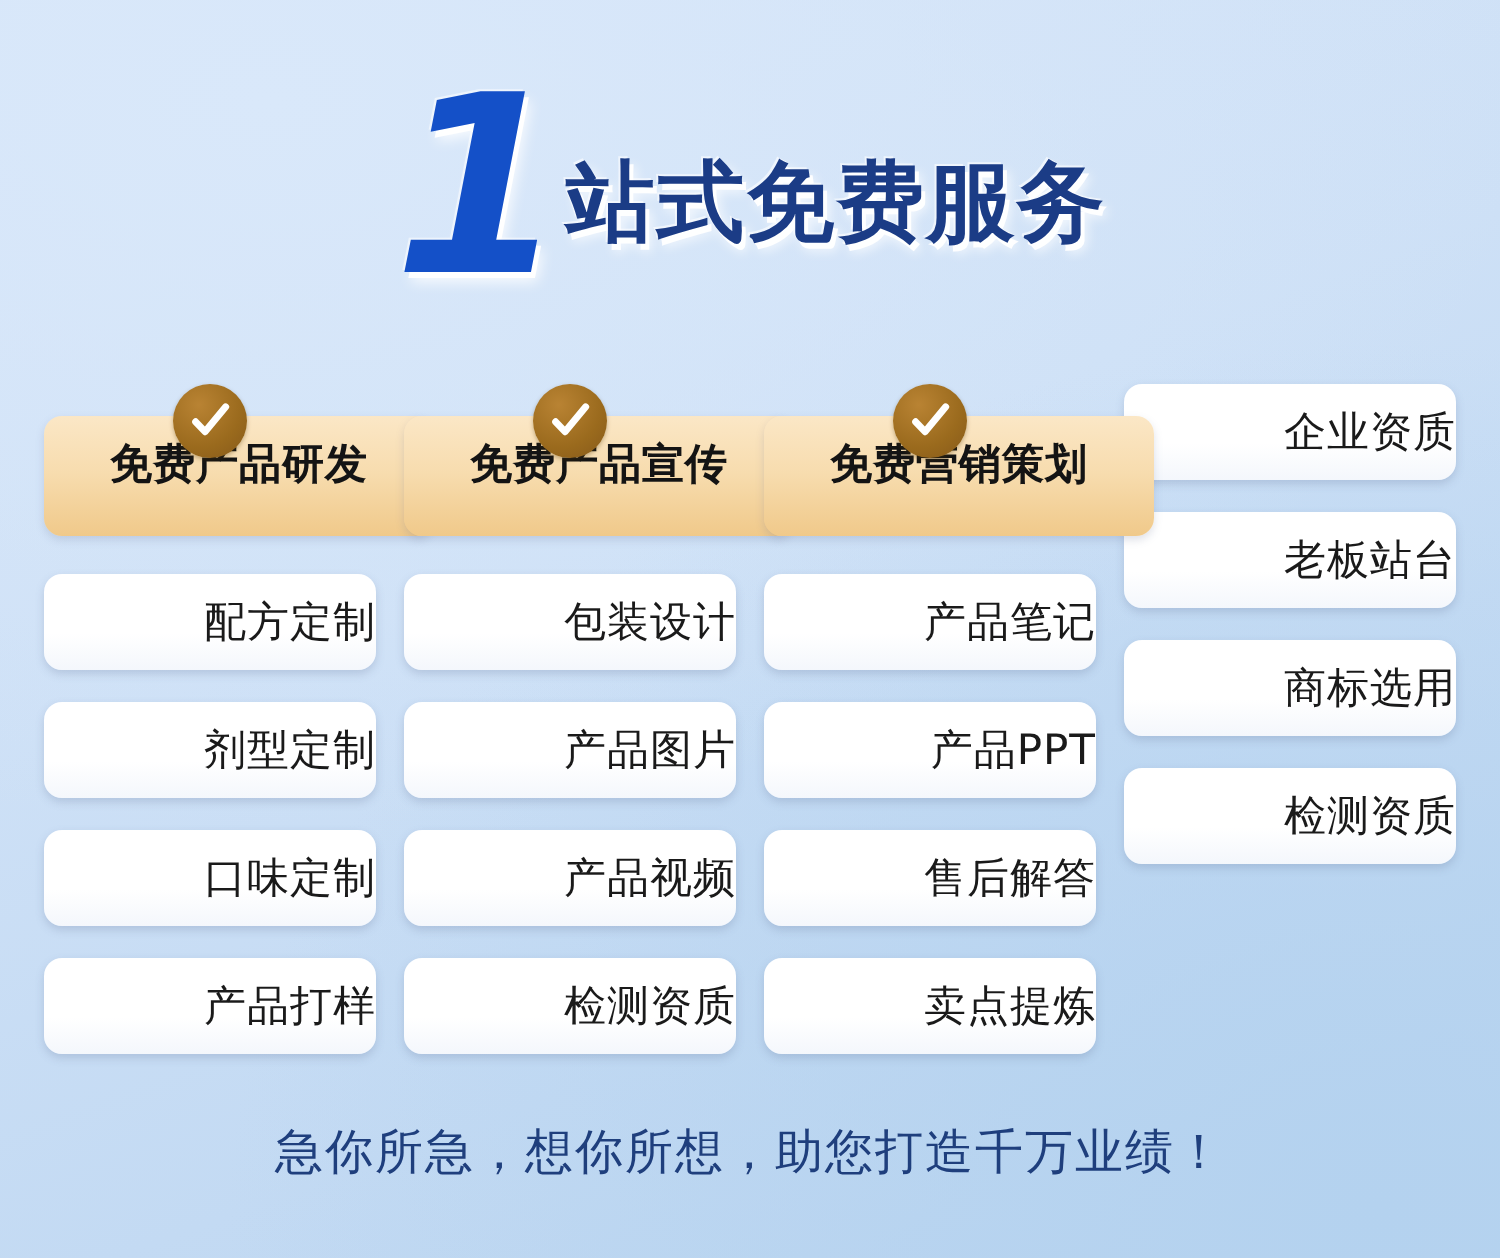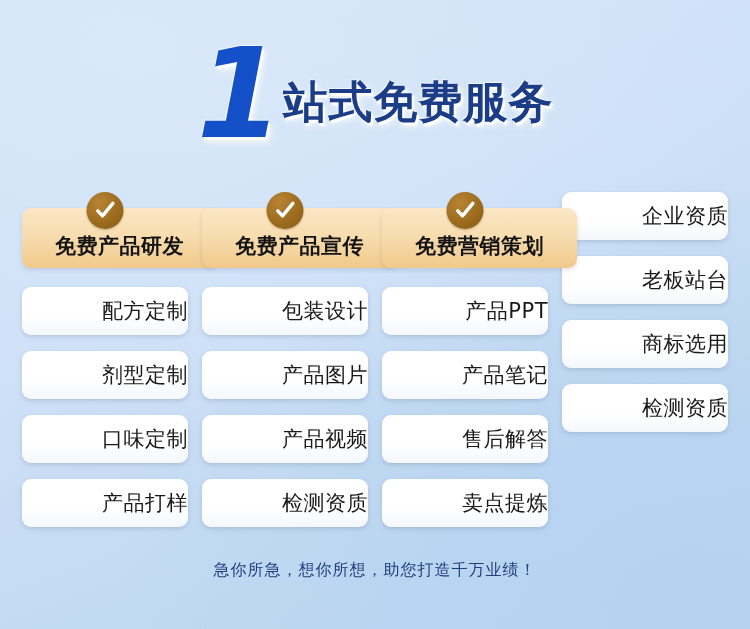--- a/index.html
+++ b/index.html
@@ -114,21 +114,21 @@
     left: 0;
     top: 16px;
     width: 195px;
     height: 60px;
     border-radius: 9px;
     background: linear-gradient(180deg, #fbe7c6 0%, #f7dcae 48%, #f0c98a 100%);
     box-shadow: 0 2px 4px rgba(110,120,150,.22);
     display: flex;
     align-items: flex-end;
     justify-content: center;
-    padding-bottom: 11px;
+    padding-bottom: 25px;
     z-index: 2;
   }
 
   .head-label {
     font-size: 21px;
     font-weight: bold;
     color: #141414;
     letter-spacing: .5px;
     line-height: 1;
   }
@@ -155,21 +155,21 @@
     line-height: 1;
   }
 
   
   .footer {
     position: absolute;
     top: 560px;
     left: 0;
     width: 750px;
     text-align: center;
-    font-size: 16px;
+    font-size: 24px;
     font-weight: 500;
     color: #1f3f7d;
     letter-spacing: 1px;
   }
 </style>
 </head>
 <body>
 
 <div id="page">
 
@@ -235,26 +235,26 @@
         <div class="badge">
           <svg width="23" height="23" viewBox="0 0 24 24" aria-hidden="true">
             <path d="M4.5 12.4 L9.4 17.6 L20.2 4.6" fill="none" stroke="#ffffff" stroke-width="3.6" stroke-linecap="round" stroke-linejoin="round"></path>
           </svg>
         </div>
         <div class="head-card">
           <span class="head-label">免费营销策划</span>
         </div>
       </div>
       <div class="item-card">
+        <span class="item-label">产品笔记</span>
+      </div>
+      <div class="item-card">
         <span class="item-label">产品PPT</span>
       </div>
       <div class="item-card">
-        <span class="item-label">产品笔记</span>
-      </div>
-      <div class="item-card">
         <span class="item-label">售后解答</span>
       </div>
       <div class="item-card">
         <span class="item-label">卖点提炼</span>
       </div>
     </div>
 
     <div class="col">
       <div class="item-card">
         <span class="item-label">企业资质</span>

